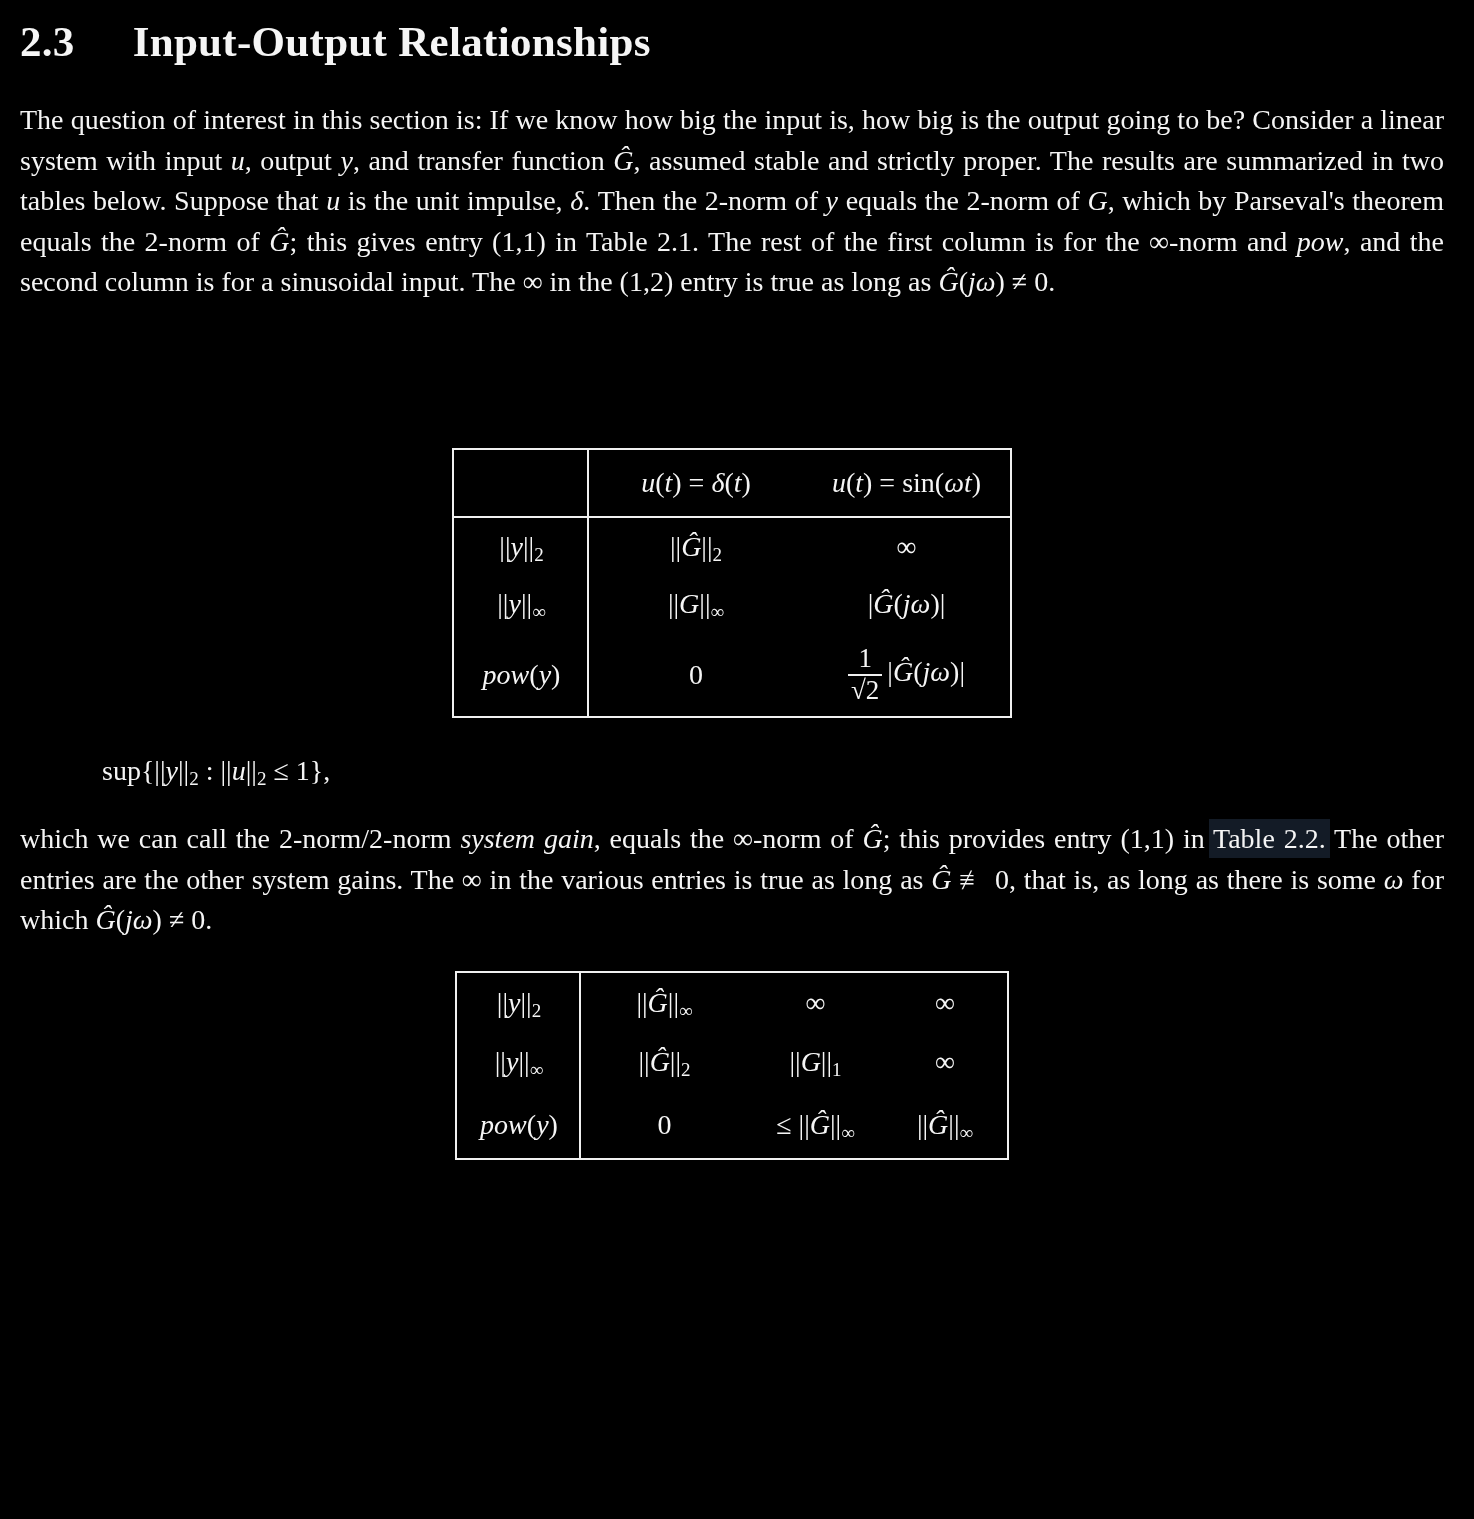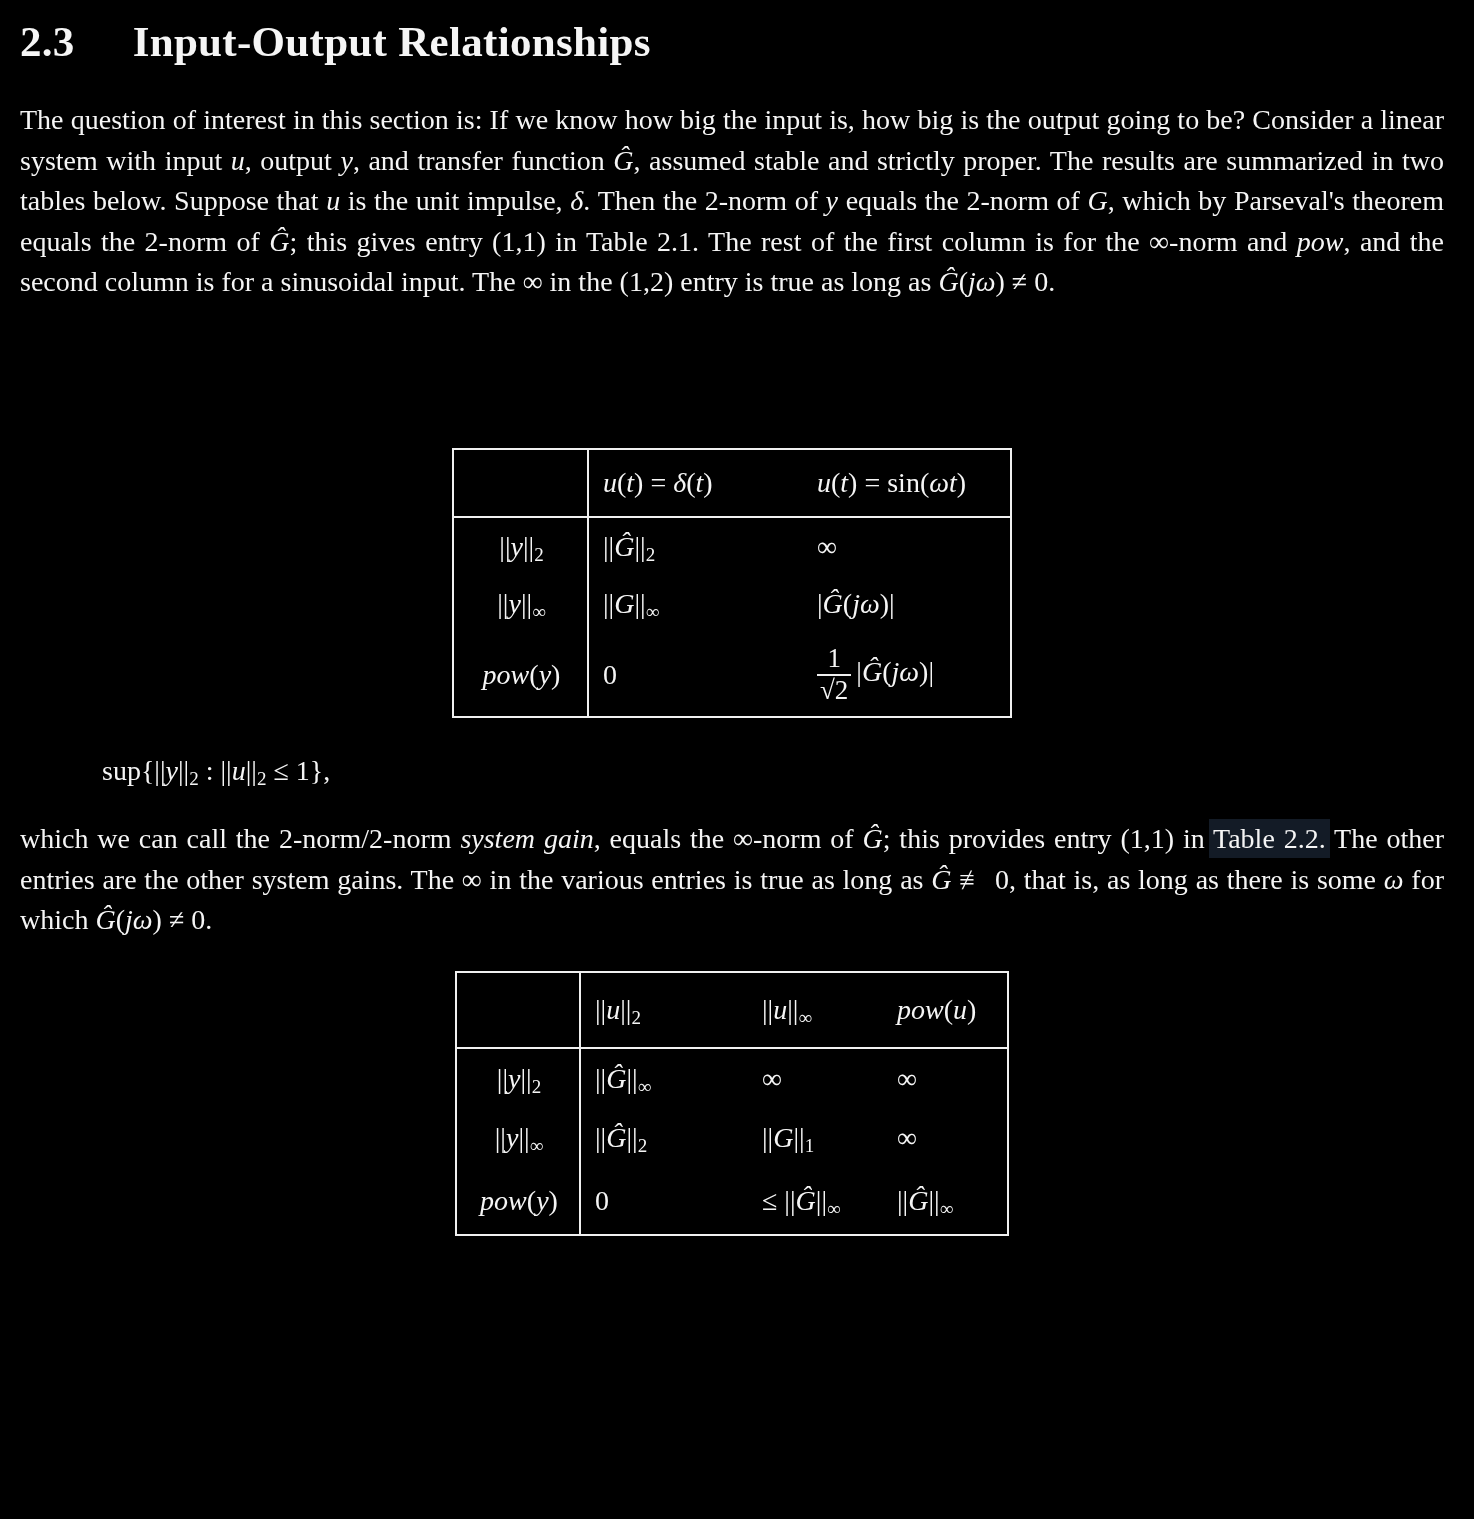--- a/index.html
+++ b/index.html
@@ -26,21 +26,21 @@
   .para { margin: 0; text-align: justify; line-height: 40.5px; }
   .para1 { height: 284px; font-family: Liberation Serif, serif; }
   .para2 { margin-top: 38px; height: 81px; text-indent: 56px; }
   .formula { margin-top: 32px; height: 41px; line-height: 41px; padding-left: 82px; font-family: Liberation Serif, serif; }
   .para3 { margin-top: 28px; height: 122px; }
 
   .t1wrap { margin-top: 64px; }
   .t2wrap { margin-top: 30px; }
 
   .mtable { border-collapse: collapse; margin: 0 auto; border: 2px solid var(--border); }
-  .mtable td { padding: 0 14px; text-align: left; vertical-align: middle; }
+  .mtable td { padding: 0 14px; text-align: center; vertical-align: middle; }
   .mtable td.lbl { text-align: center; border-right: 2px solid var(--border); padding-left: 16px; }
   .mtable tr.hd td { border-bottom: 2px solid var(--border); }
 
   .t1 tr.hd { height: 68px; }
   .t1 tr.r0 { height: 58px; }
   .t1 tr.r1 { height: 58px; }
   .t1 tr.r2 { height: 84px; }
 
   .t2 tr.hd { height: 76px; }
   .t2 tr.r0 { height: 60px; }
@@ -115,26 +115,20 @@
 
   <div class="t2wrap">
     <table class="mtable t2">
       <colgroup>
           <col style="width:124px">
           <col style="width:168px">
           <col style="width:135px">
           <col style="width:125px">
         </colgroup>
       <tbody>
-        <tr class="hd">
-          <td class="lbl"></td>
-          <td><span>||</span><span class="seg-i">u</span><span>||</span><span class="seg-sub">2</span></td>
-          <td><span>||</span><span class="seg-i">u</span><span>||</span><span class="seg-sub">∞</span></td>
-          <td><span class="seg-i">pow</span><span>(</span><span class="seg-i">u</span><span>)</span></td>
-        </tr>
         <tr class="r0">
           <td class="lbl"><span>||</span><span class="seg-i">y</span><span>||</span><span class="seg-sub">2</span></td>
           <td><span>||</span><span class="seg-i">Ĝ</span><span>||</span><span class="seg-sub">∞</span></td>
           <td><span>∞</span></td>
           <td><span>∞</span></td>
         </tr>
         <tr class="r1">
           <td class="lbl"><span>||</span><span class="seg-i">y</span><span>||</span><span class="seg-sub">∞</span></td>
           <td><span>||</span><span class="seg-i">Ĝ</span><span>||</span><span class="seg-sub">2</span></td>
           <td><span>||</span><span class="seg-i">G</span><span>||</span><span class="seg-sub">1</span></td>

